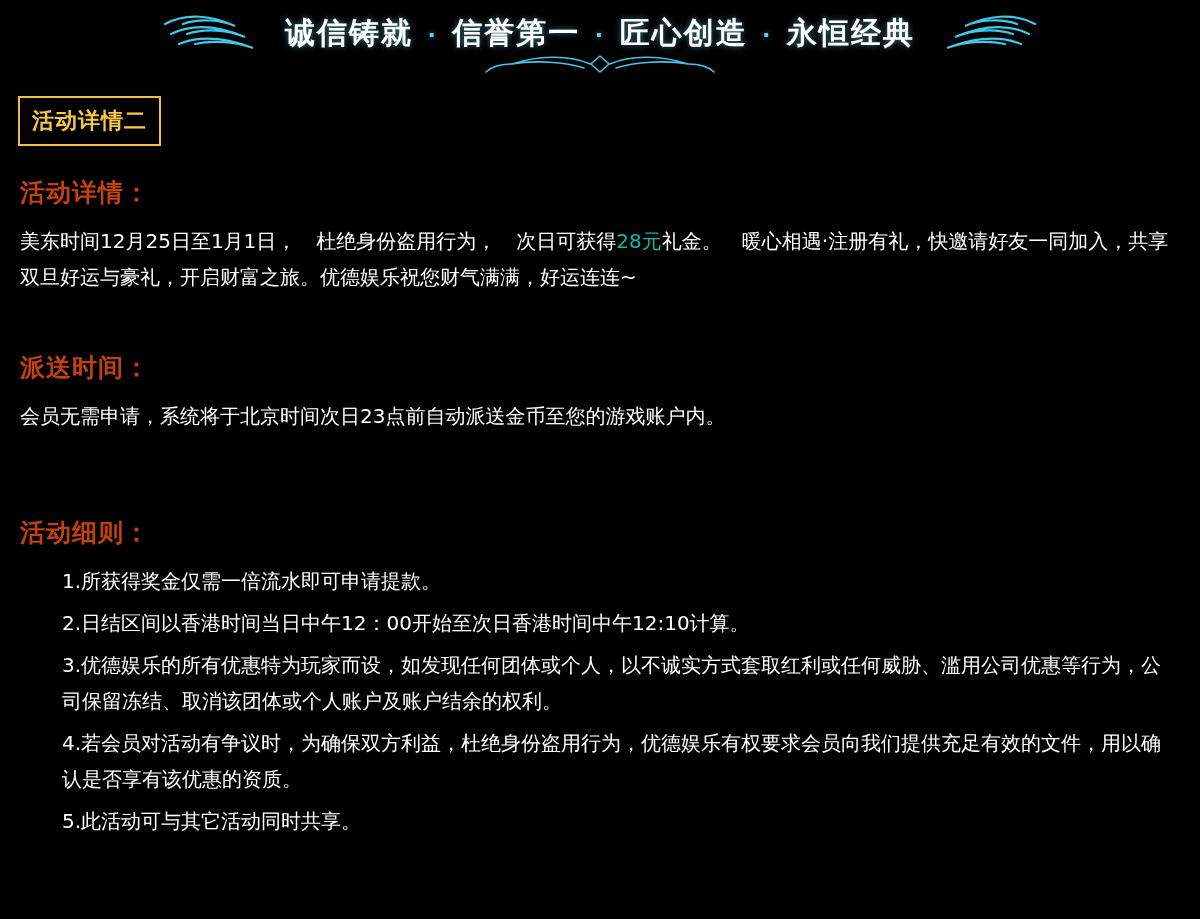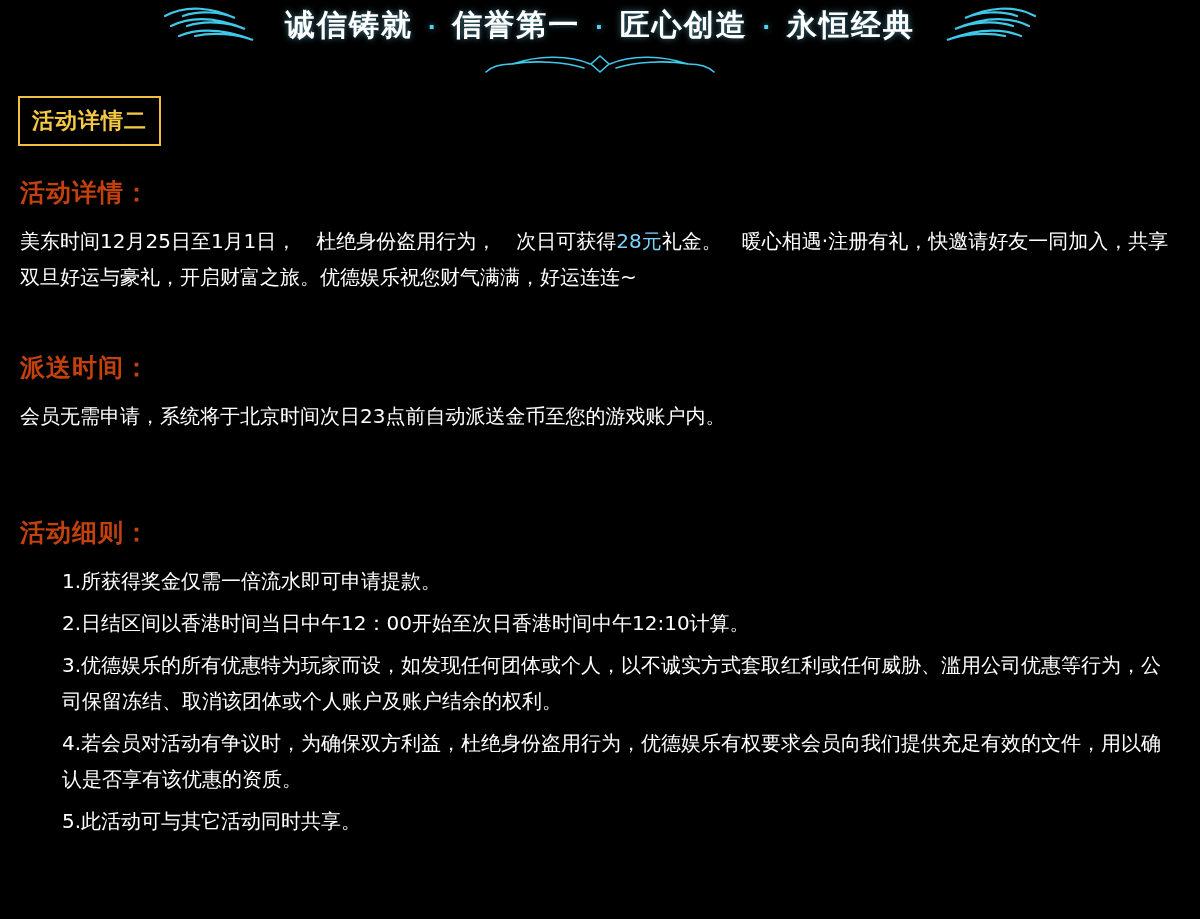--- a/index.html
+++ b/index.html
@@ -17,21 +17,21 @@
   }
 
   
   .banner {
     position: relative;
     height: 82px;
     width: 100%;
   }
   .banner-inner {
     position: absolute;
-    left: 0; right: 0; top: 2px;
+    left: 0; right: 0; top: 10px;
     display: flex;
     align-items: center;
     justify-content: center;
     gap: 14px;
   }
   .banner-text {
     font-size: 30px;
     font-weight: bold;
     letter-spacing: 2px;
     color: #ffffff;
@@ -82,21 +82,21 @@
     margin-top: 30px;
     margin-bottom: 14px;
   }
   .para {
     font-size: 20px;
     line-height: 36px;
     color: #ffffff;
     max-width: 1160px;
   }
   .para .hl {
-    color: #7dd3fc;
+    color: #14b8a6;
   }
   .gap-lg { height: 52px; }
   .gap-md { height: 26px; }
 
   .rules {
     margin-top: 4px;
   }
   .rule {
     font-size: 20px;
     line-height: 36px;

